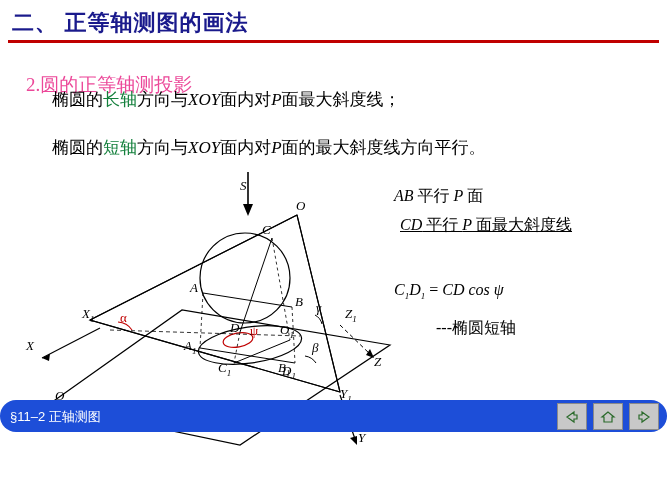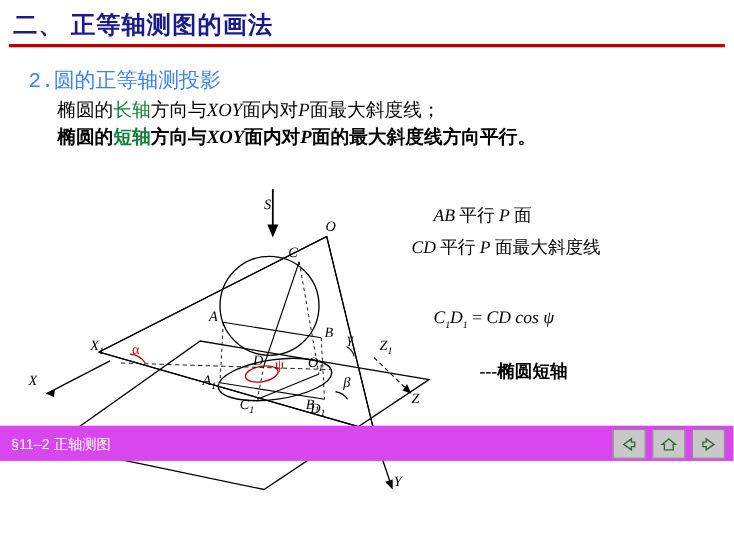--- a/index.html
+++ b/index.html
@@ -38,57 +38,55 @@
     left: 8px;
     top: 40px;
     width: 651px;
     height: 3px;
     background: #c00000;
   }
   
   .item-num {
     position: absolute;
     left: 26px;
-    top: 60px;
+    top: 72px;
     font-size: 19px;
-    color: #3b82f6;
-    white-space: nowrap;
-    font-family: Liberation Mono, monospace;
+    color: #ec4899;
+    white-space: nowrap;
   }
   .line1 {
     position: absolute;
     left: 52px;
     top: 88px;
     font-size: 17px;
     color: #000000;
     white-space: nowrap;
   }
   .line2 {
     position: absolute;
     left: 52px;
-    top: 113px;
+    top: 136px;
     font-size: 17px;
     color: #000000;
     white-space: nowrap;
-    font-weight: bold;
   }
   .blue { color: #15803d; }
   .ital { font-style: italic; }
   
   .formula {
     position: absolute;
     font-size: 16px;
     color: #000000;
     white-space: nowrap;
   }
   .f1 { left: 394px; top: 186px; }
-  .f2 { left: 374px; top: 215px; }
+  .f2 { left: 400px; top: 215px; text-decoration: underline; }
   .f3 { left: 394px; top: 248px; }
   .f4 { left: 394px; top: 281px; font-family: Liberation Serif, serif; }
-  .f5 { left: 436px; top: 328px; font-weight: bold; }
+  .f5 { left: 436px; top: 318px; }
   
   .figure {
     position: absolute;
     left: 0;
     top: 160px;
     width: 400px;
     height: 300px;
   }
   .fig-label {
     position: absolute;
@@ -100,24 +98,25 @@
   .fig-label.greek { font-style: normal; color: #c00000; }
   .lbl-sub {
     font-size: 9px;
     vertical-align: sub;
     font-style: italic;
   }
   
   .footer-bar {
     position: absolute;
     left: 0;
-    bottom: 13px;
+    bottom: 0;
     width: 667px;
     height: 32px;
-    background: #d946ef;
+    background: #1d4ed8;
+    border-radius: 16px;
   }
   .footer-text {
     position: absolute;
     left: 10px;
     top: 8px;
     color: #ffffff;
     font-size: 13px;
     font-family: "Liberation Sans", sans-serif;
     white-space: nowrap;
   }

